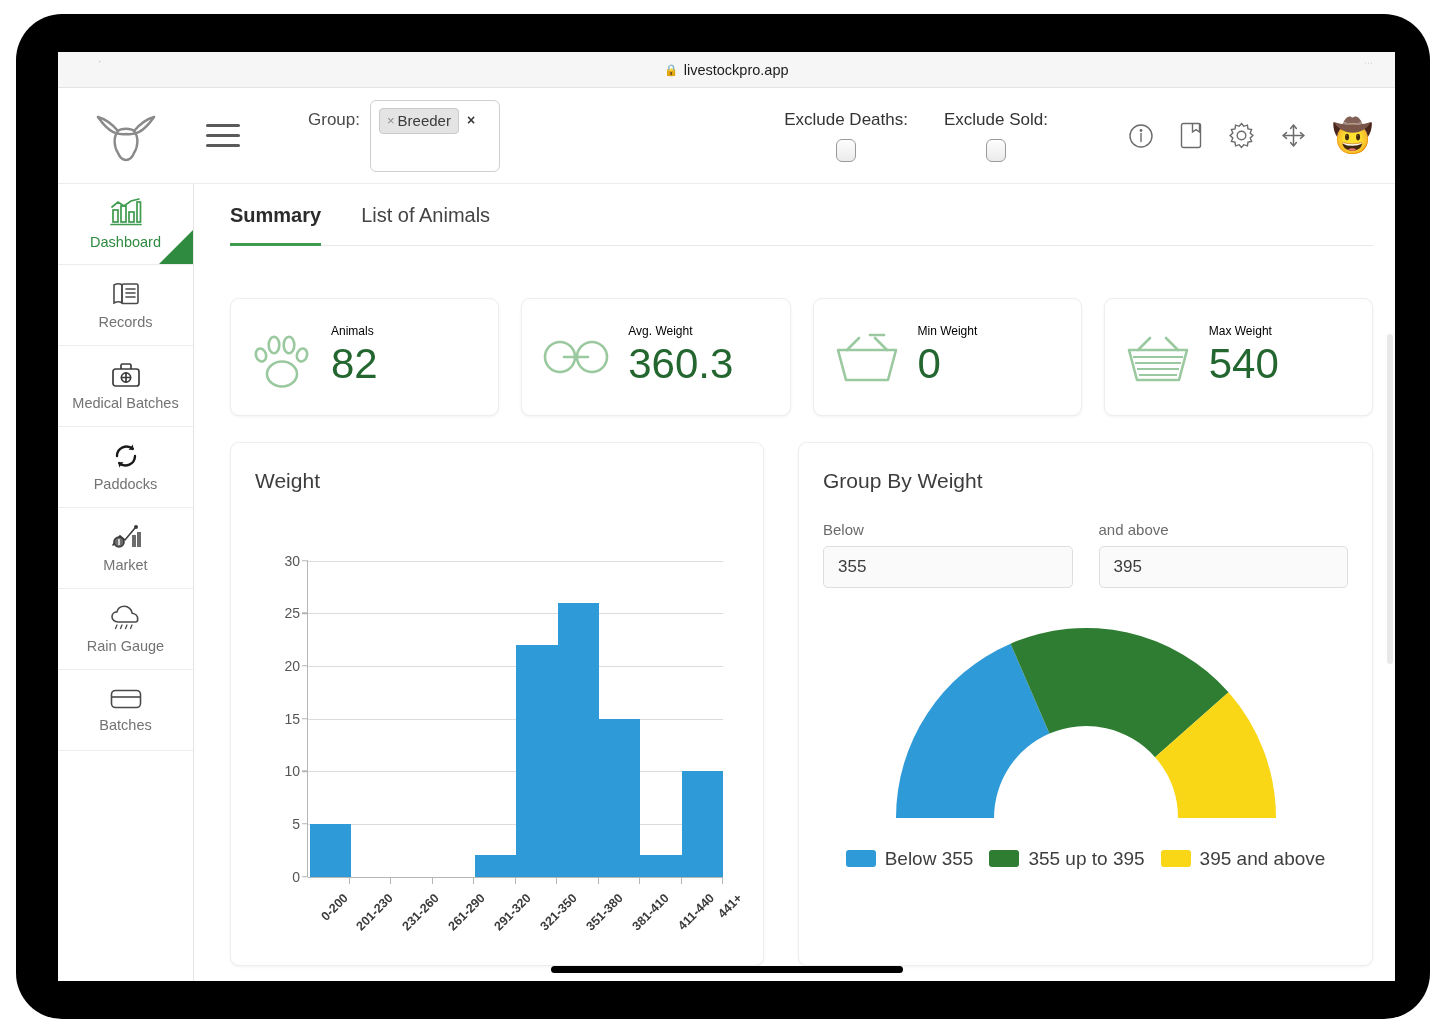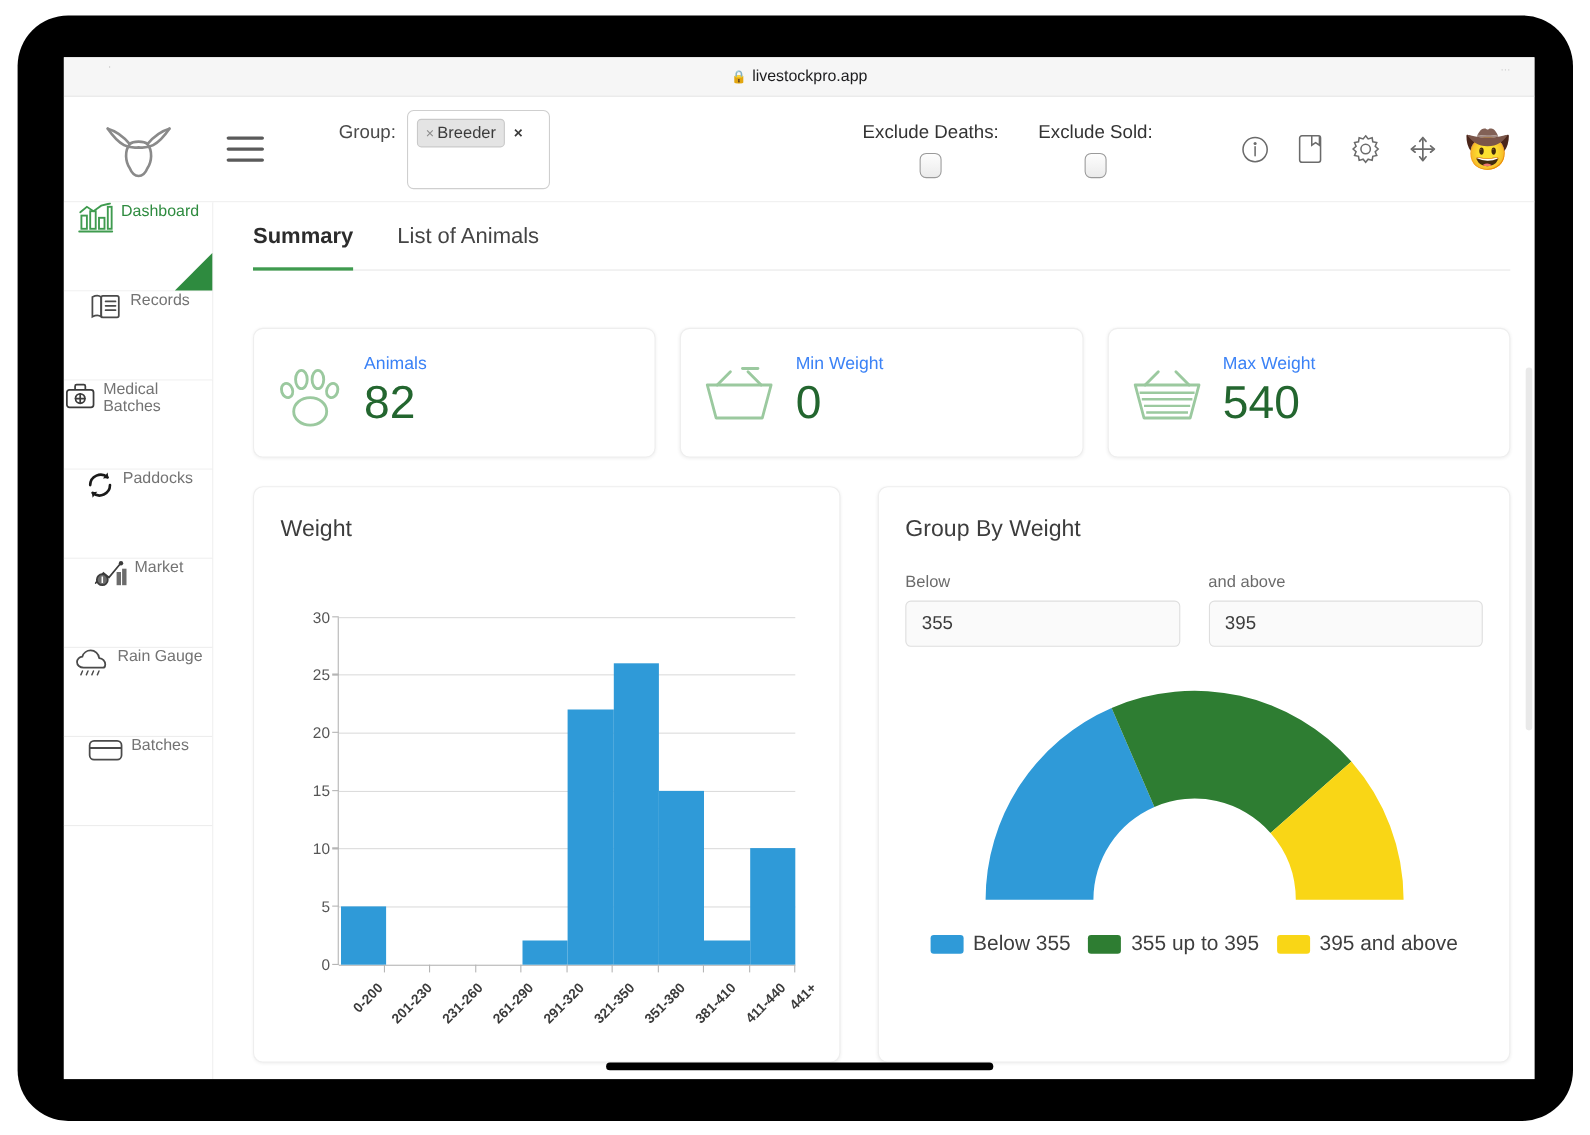--- a/index.html
+++ b/index.html
@@ -95,22 +95,22 @@
 
   
   #sidebar {
     width: 136px; flex: 0 0 136px;
     background: #fdfdfd;
     border-right: 1px solid #e6e6e6;
   }
   .nav-item {
     height: 81px;
     border-bottom: 1px solid #ededed;
-    display: flex; flex-direction: row;
-    justify-content: center; gap: 6px;
+    display: flex; flex-direction: column;
+    align-items: center; justify-content: center; gap: 6px;
     cursor: pointer; position: relative;
     background: #ffffff;
   }
   .nav-item .nav-label { font-size: 14.5px; color: #737373; }
   .nav-item.active .nav-label { color: #2e8b3f; }
   .nav-corner {
     position: absolute; right: 0; bottom: 0;
     width: 0; height: 0;
     border-style: solid; border-width: 0 0 34px 34px;
     border-color: transparent transparent #2e8b3f transparent;
@@ -125,21 +125,21 @@
   .tab.active { color: #2c2c2c; border-bottom-color: #3f9b4f; font-weight: 600;}
 
   
   .stats { display: flex; gap: 22px; margin-top: 52px; }
   .stat-card {
     flex: 1; height: 118px;
     background: #fff; border: 1px solid #eeeeee; border-radius: 9px;
     box-shadow: 0 1px 3px rgba(0,0,0,.06);
     display: flex; align-items: center; padding: 0 14px 0 18px; gap: 16px;
   }
-  .stat-text .st-label { font-size: 16px; color: #3b82f6; margin-bottom: 2px;}
+  .stat-text .st-label { font-size: 12px; color: #000000; margin-bottom: 2px;}
   .stat-text .st-value { font-size: 42px; color: #23662f; font-weight: 400; line-height: 1.15; }
 
   
   .panels { display: flex; gap: 34px; margin-top: 26px; }
   .panel {
     background: #fff; border: 1px solid #eeeeee; border-radius: 9px;
     box-shadow: 0 1px 3px rgba(0,0,0,.06);
     padding: 26px 24px 18px 24px;
     height: 524px;
   }
@@ -374,20 +374,31 @@
             <ellipse cx="40" cy="20" rx="5.3" ry="8.3"></ellipse>
             <ellipse cx="12" cy="30" rx="5" ry="6.6" transform="rotate(-18 12 30)"></ellipse>
             <ellipse cx="53" cy="30" rx="5" ry="6.6" transform="rotate(18 53 30)"></ellipse>
           </svg>
           <div class="stat-text">
             <div class="st-label">Animals</div>
             <div class="st-value">82</div>
           </div>
         </div>
 
+        <div class="stat-card">
+          <svg width="72" height="48" viewBox="0 0 72 48" fill="none" stroke="#9bc99f" stroke-width="2.6">
+            <circle cx="20" cy="24" r="15"></circle>
+            <circle cx="52" cy="24" r="15"></circle>
+            <path d="M24 24 L48 24" stroke-linecap="round"></path>
+          </svg>
+          <div class="stat-text">
+            <div class="st-label">Avg. Weight</div>
+            <div class="st-value">360.3</div>
+          </div>
+        </div>
 
         <div class="stat-card">
           <svg width="70" height="58" viewBox="0 0 70 58" fill="none" stroke="#9bc99f" stroke-width="2.6">
             <path d="M6 22 L64 22 L56 52 L14 52 Z" stroke-linejoin="round"></path>
             <path d="M15 22 L27 10 M55 22 L43 10" stroke-linecap="round"></path>
             <path d="M38 7 L52 7" stroke-linecap="round"></path>
           </svg>
           <div class="stat-text">
             <div class="st-label">Min Weight</div>
             <div class="st-value">0</div>

